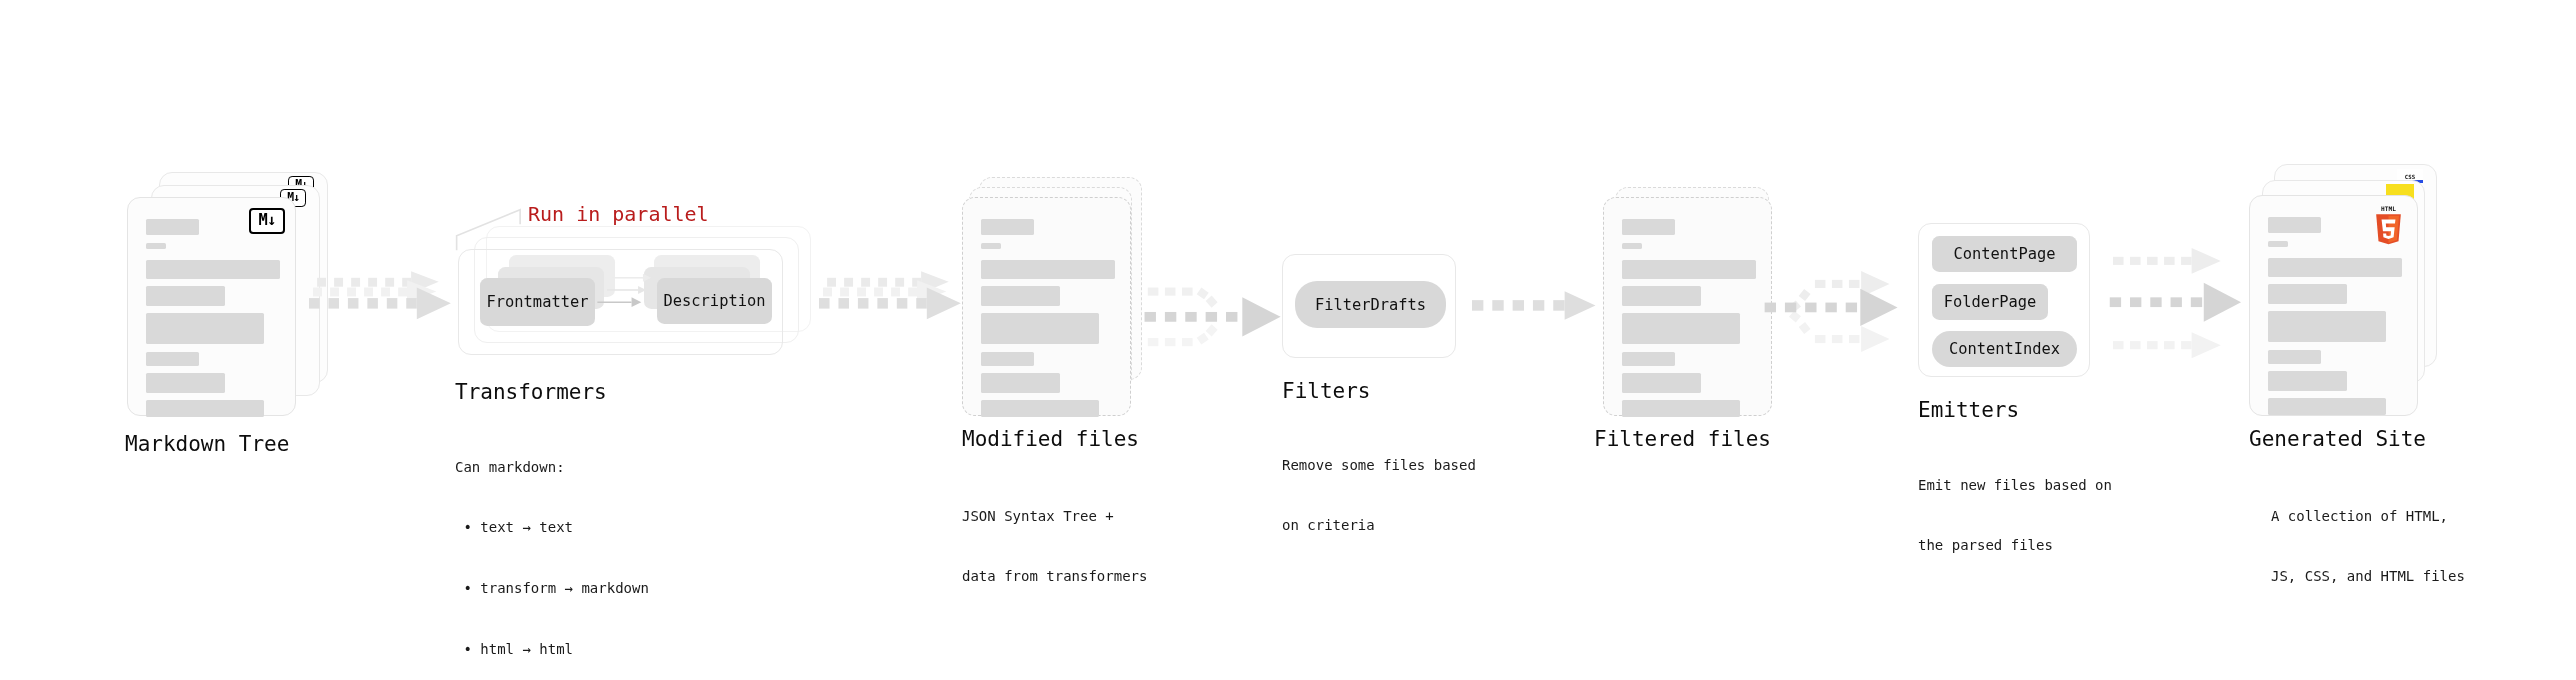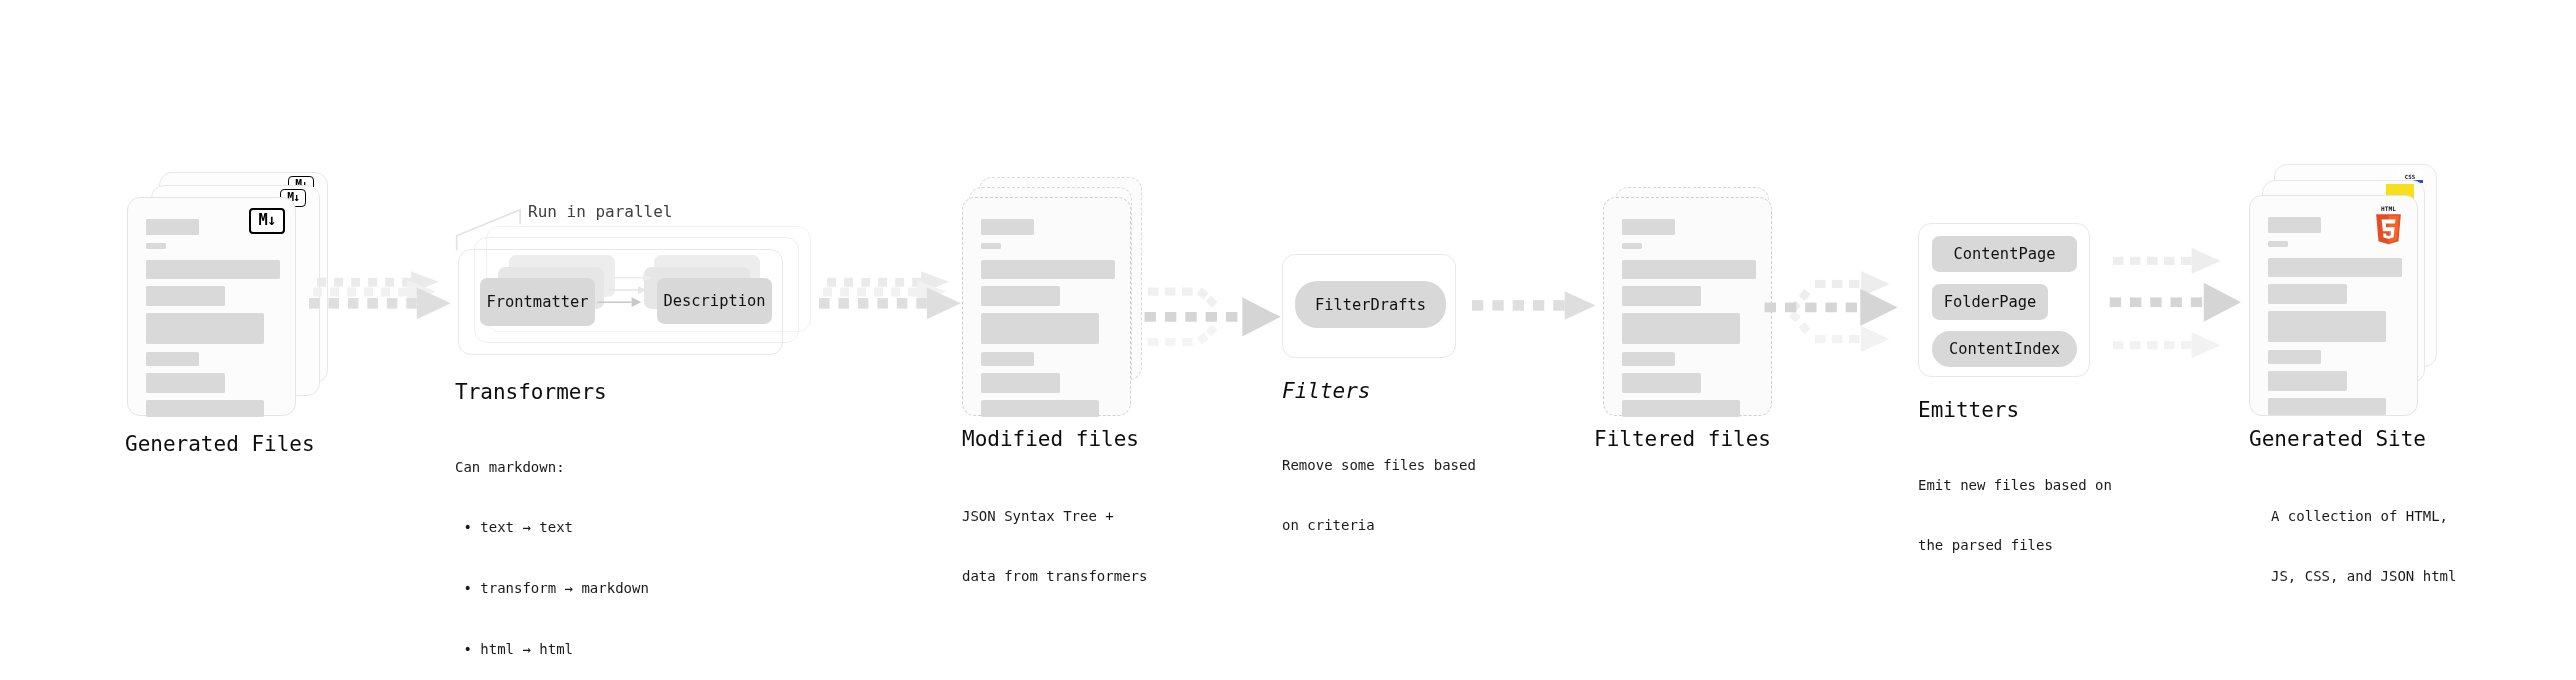--- a/index.html
+++ b/index.html
@@ -62,21 +62,21 @@
 
   .chip{
     position:absolute;background:#d8d8d8;border-radius:7.3px;
     display:flex;align-items:center;justify-content:center;
     font-size:15.4px;color:#111;box-sizing:border-box;white-space:nowrap;
   }
   .chip.ghost1{background:#e6e6e6;color:transparent;}
   .chip.ghost2{background:#ededed;color:transparent;}
 
   .runlabel{
-    position:absolute;font-size:16px;color:#404040;white-space:nowrap;
+    position:absolute;font-size:20px;color:#b91c1c;white-space:nowrap;
   }
   svg.abs{position:absolute;overflow:visible;}
 </style>
 </head>
 <body>
 
 <div id="stage">
 
   <div>
     <div class="ghost" style="left:159px;top:172px;width:169px;height:211px;"></div>
@@ -92,21 +92,21 @@
         <div class="bar" style="width:20.3px;height:6.5px;margin-bottom:10.6px;"></div>
         <div class="bar" style="width:134px;height:19.5px;"></div>
         <div class="bar" style="width:79px;height:19.5px;"></div>
         <div class="bar" style="width:118px;height:31px;"></div>
         <div class="bar" style="width:53px;height:14.6px;"></div>
         <div class="bar" style="width:79px;height:19.5px;"></div>
         <div class="bar" style="width:118px;height:16.3px;"></div>
       </div>
     </div>
 
-    <div class="title" style="left:125px;top:432px;">Generated Files</div>
+    <div class="title" style="left:125px;top:432px;">Markdown Tree</div>
   </div>
 
   <svg class="abs" style="left:309px;top:268px;" width="154" height="65" viewBox="0 0 190 80">
     <g fill="#eaeaea">
       <rect x="10" y="12" width="11" height="11"></rect>
         <rect x="31" y="12" width="11" height="11"></rect>
       <rect x="52" y="12" width="11" height="11"></rect>
         <rect x="73" y="12" width="11" height="11"></rect>
       <rect x="94" y="12" width="11" height="11"></rect>
         <rect x="115" y="12" width="11" height="11"></rect>
@@ -251,21 +251,21 @@
         <rect x="83" y="76" width="14" height="12"></rect>
       <rect x="108" y="76" width="14" height="12"></rect>
       <polygon points="128,58 175,82 128,106"></polygon>
     </g>
   </svg>
 
   <div>
     <div class="panel" style="left:1282px;top:254px;width:174px;height:104px;"></div>
     <div class="chip" style="left:1295px;top:281px;width:151px;height:47px;border-radius:22px;">FilterDrafts</div>
 
-    <div class="title" style="left:1282px;top:379px;font-style:italic;">Filters</div>
+    <div class="title" style="left:1282px;top:379px;">Filters</div>
     <div class="sub" style="left:1282px;top:414px;">
       <div>Remove some files based</div>
       <div>on criteria</div>
     </div>
   </div>
 
   <svg class="abs" style="left:1472px;top:291px;" width="130" height="41" viewBox="0 0 160 50">
     <g fill="#dedede">
       <rect x="0" y="11" width="14" height="13"></rect>
         <rect x="25" y="11" width="14" height="13"></rect>
@@ -384,18 +384,18 @@
         <div class="bar" style="width:118px;height:31px;"></div>
         <div class="bar" style="width:53px;height:14.6px;"></div>
         <div class="bar" style="width:79px;height:19.5px;"></div>
         <div class="bar" style="width:118px;height:16.3px;"></div>
       </div>
     </div>
 
     <div class="title" style="left:2249px;top:427px;">Generated Site</div>
     <div class="sub" style="left:2249px;top:465px;margin-left:22px;">
       <div>A collection of HTML,</div>
-      <div>JS, CSS, and JSON html</div>
+      <div>JS, CSS, and HTML files</div>
     </div>
   </div>
 
 </div>
 
 
 </body></html>

